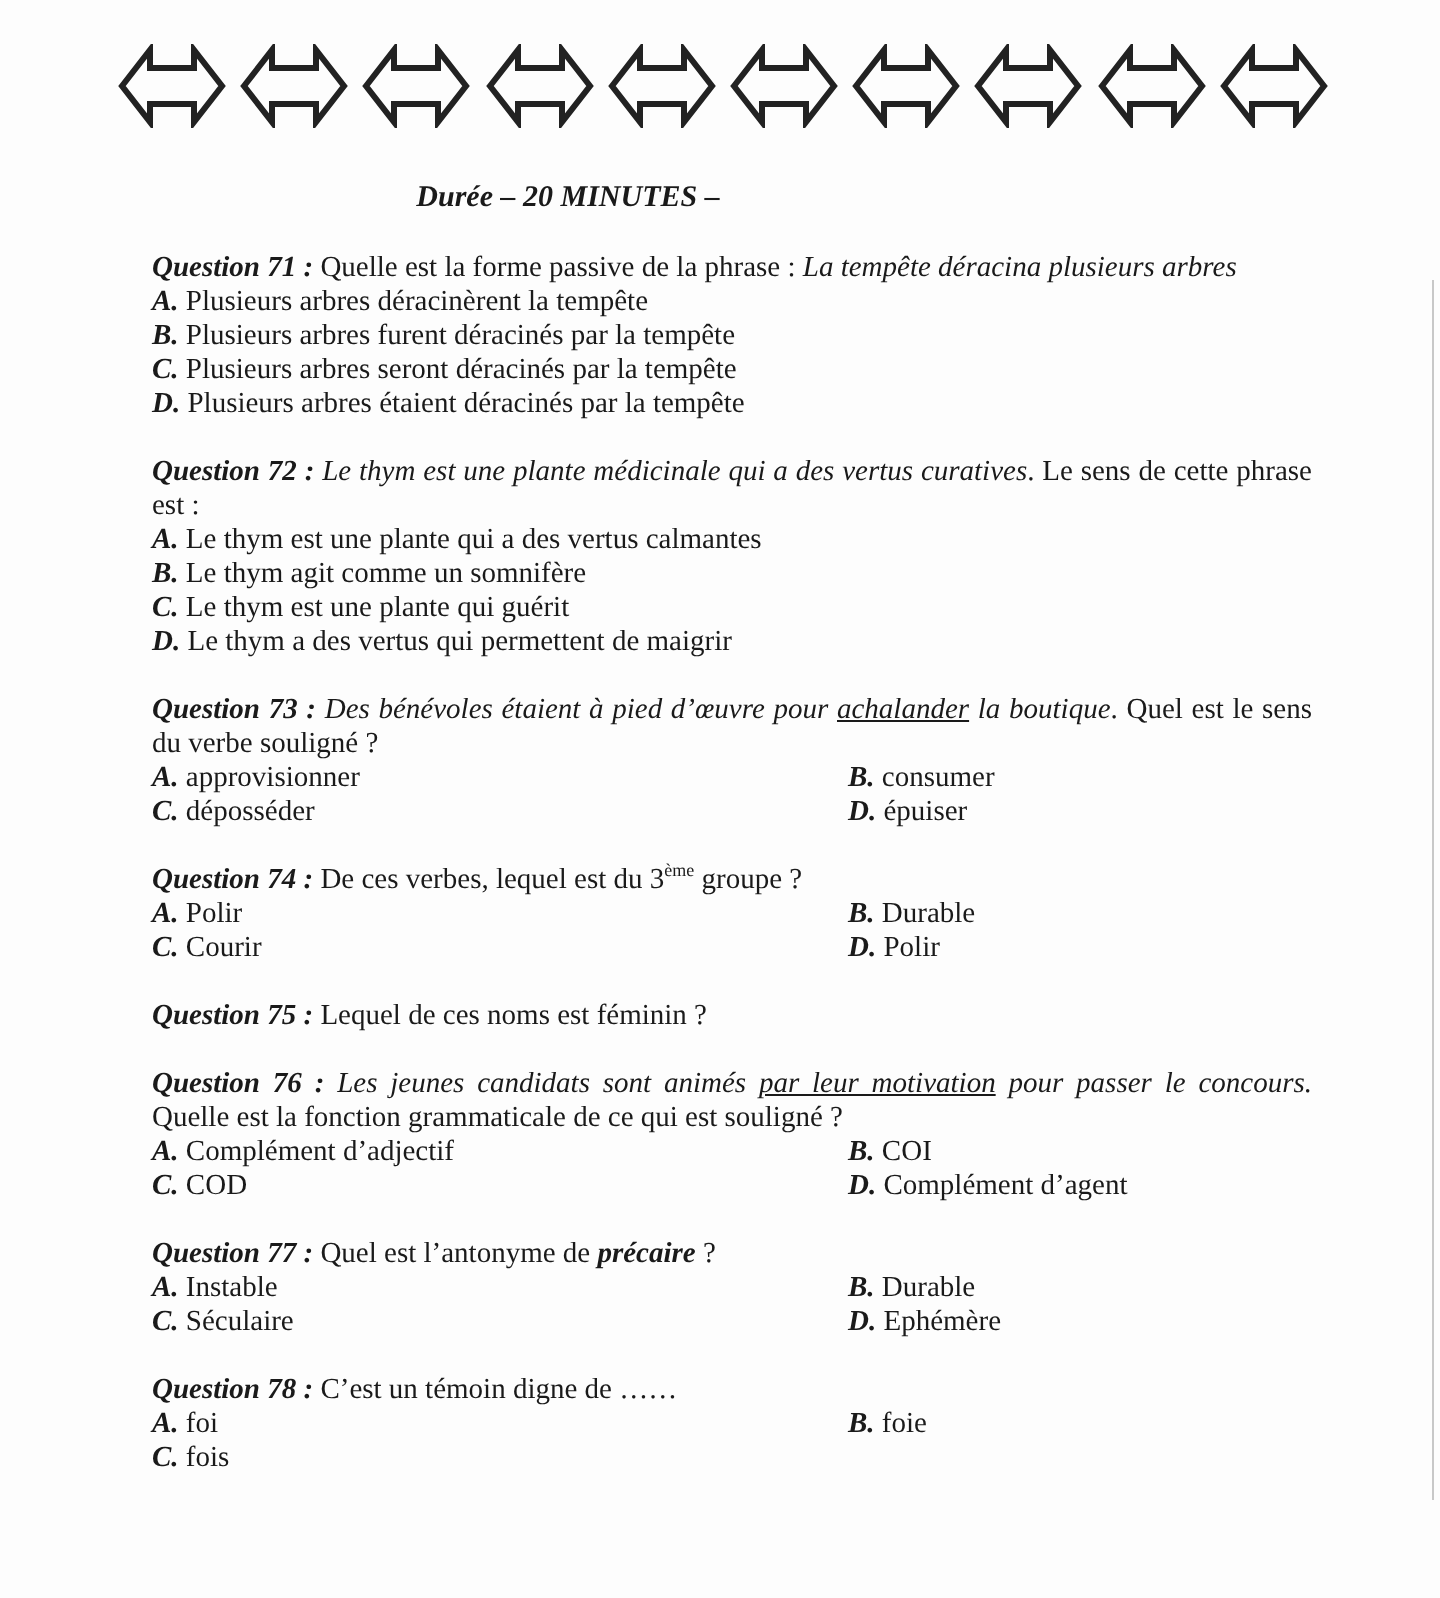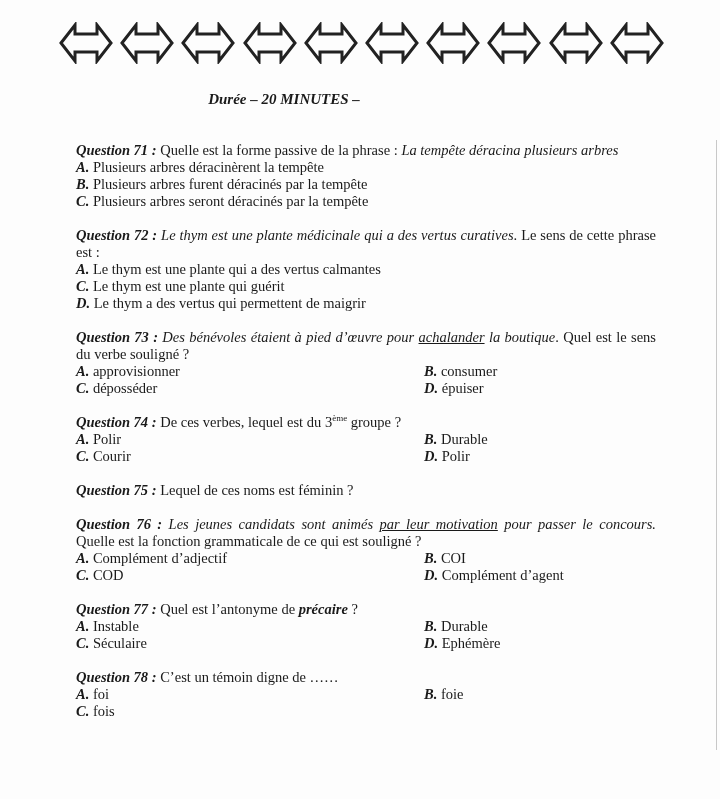--- a/index.html
+++ b/index.html
@@ -13,21 +13,21 @@
   }
   .arrows {
     position: absolute; top: 22px; left: 59px; width: 610px; height: 42px;
   }
   .arrow { position: absolute; top: 0; width: 54px; height: 42px; }
   .arrow svg { width: 54px; height: 42px; display: block; }
   .title {
     position: absolute; top: 91px; left: 0; width: 568px; text-align: center;
     font-weight: bold; font-style: italic; font-size: 15px;
   }
-  .content { position: absolute; left: 76px; top: 126px; width: 580px; font-size: 14.5px; line-height: 17px; margin-top: 16px; }
+  .content { position: absolute; left: 76px; top: 126px; width: 580px; font-size: 14.5px; line-height: 17px; }
   .question { margin-bottom: 17px; }
   .q-label { font-weight: bold; font-style: italic; }
   .justify { text-align: justify; }
   .opt { display: block; }
   .opt-letter { font-weight: bold; font-style: italic; }
   .grid { display: grid; grid-template-columns: 348px 232px; }
   .it { font-style: italic; }
   .u { text-decoration: underline; }
   .b { font-weight: bold; font-style: italic; }
   sup { font-size: 9px; line-height: 0; }
@@ -92,26 +92,28 @@
 
 <div class="title">Durée – 20 MINUTES –</div>
 
 <div class="content">
     <div class="question">
       <div class="justify"><span class="q-label">Question 71 :</span><span> Quelle est la forme passive de la phrase : </span><span class="it">La tempête déracina plusieurs arbres</span></div>
       <div class="">
         <div class="opt"><span class="opt-letter">A.</span> <span>Plusieurs arbres déracinèrent la tempête</span></div>
         <div class="opt"><span class="opt-letter">B.</span> <span>Plusieurs arbres furent déracinés par la tempête</span></div>
         <div class="opt"><span class="opt-letter">C.</span> <span>Plusieurs arbres seront déracinés par la tempête</span></div>
+        <div class="opt"><span class="opt-letter">D.</span> <span>Plusieurs arbres étaient déracinés par la tempête</span></div>
       </div>
     </div>
     <div class="question">
       <div class="justify"><span class="q-label">Question 72 :</span><span class="it"> Le thym est une plante médicinale qui a des vertus curatives</span><span>. Le sens de cette phrase est :</span></div>
       <div class="">
         <div class="opt"><span class="opt-letter">A.</span> <span>Le thym est une plante qui a des vertus calmantes</span></div>
+        <div class="opt"><span class="opt-letter">B.</span> <span>Le thym agit comme un somnifère</span></div>
         <div class="opt"><span class="opt-letter">C.</span> <span>Le thym est une plante qui guérit</span></div>
         <div class="opt"><span class="opt-letter">D.</span> <span>Le thym a des vertus qui permettent de maigrir</span></div>
       </div>
     </div>
     <div class="question">
       <div class="justify"><span class="q-label">Question 73 :</span><span class="it"> Des bénévoles étaient à pied d’œuvre pour </span><span class="it u">achalander</span><span class="it"> la boutique</span><span>. Quel est le sens du verbe souligné ?</span></div>
       <div class="grid">
         <div class="opt"><span class="opt-letter">A.</span> <span>approvisionner</span></div>
         <div class="opt"><span class="opt-letter">B.</span> <span>consumer</span></div>
         <div class="opt"><span class="opt-letter">C.</span> <span>déposséder</span></div>

